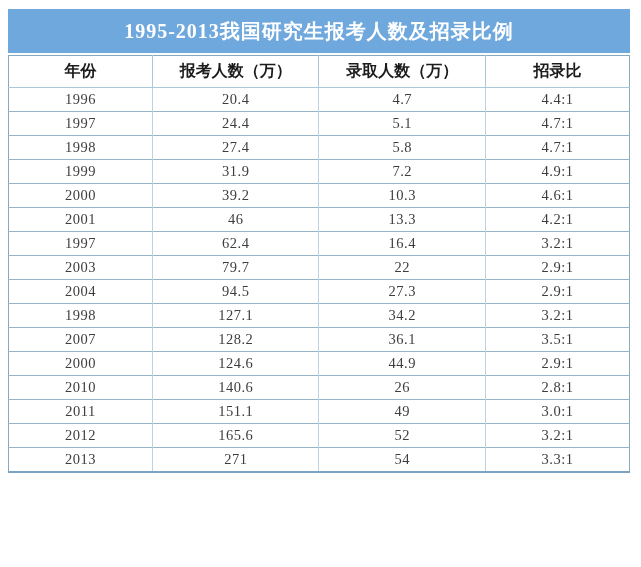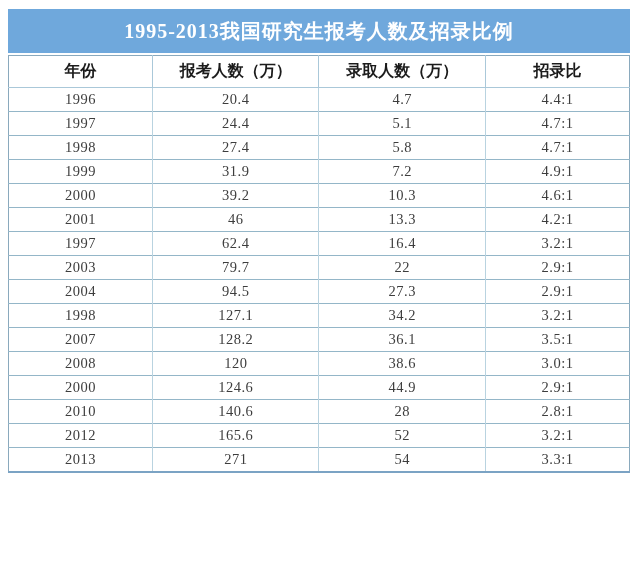--- a/index.html
+++ b/index.html
@@ -140,36 +140,36 @@
           <td>34.2</td>
           <td>3.2:1</td>
         </tr>
         <tr>
           <td>2007</td>
           <td>128.2</td>
           <td>36.1</td>
           <td>3.5:1</td>
         </tr>
         <tr>
-          <td>2008</td>
-          <td>120</td>
-          <td>38.6</td>
-          <td>3.0:1</td>
-        </tr>
-        <tr>
           <td>2000</td>
           <td>124.6</td>
           <td>44.9</td>
           <td>2.9:1</td>
         </tr>
         <tr>
           <td>2010</td>
           <td>140.6</td>
-          <td>28</td>
+          <td>26</td>
           <td>2.8:1</td>
+        </tr>
+        <tr>
+          <td>2011</td>
+          <td>151.1</td>
+          <td>49</td>
+          <td>3.0:1</td>
         </tr>
         <tr>
           <td>2012</td>
           <td>165.6</td>
           <td>52</td>
           <td>3.2:1</td>
         </tr>
         <tr>
           <td>2013</td>
           <td>271</td>

